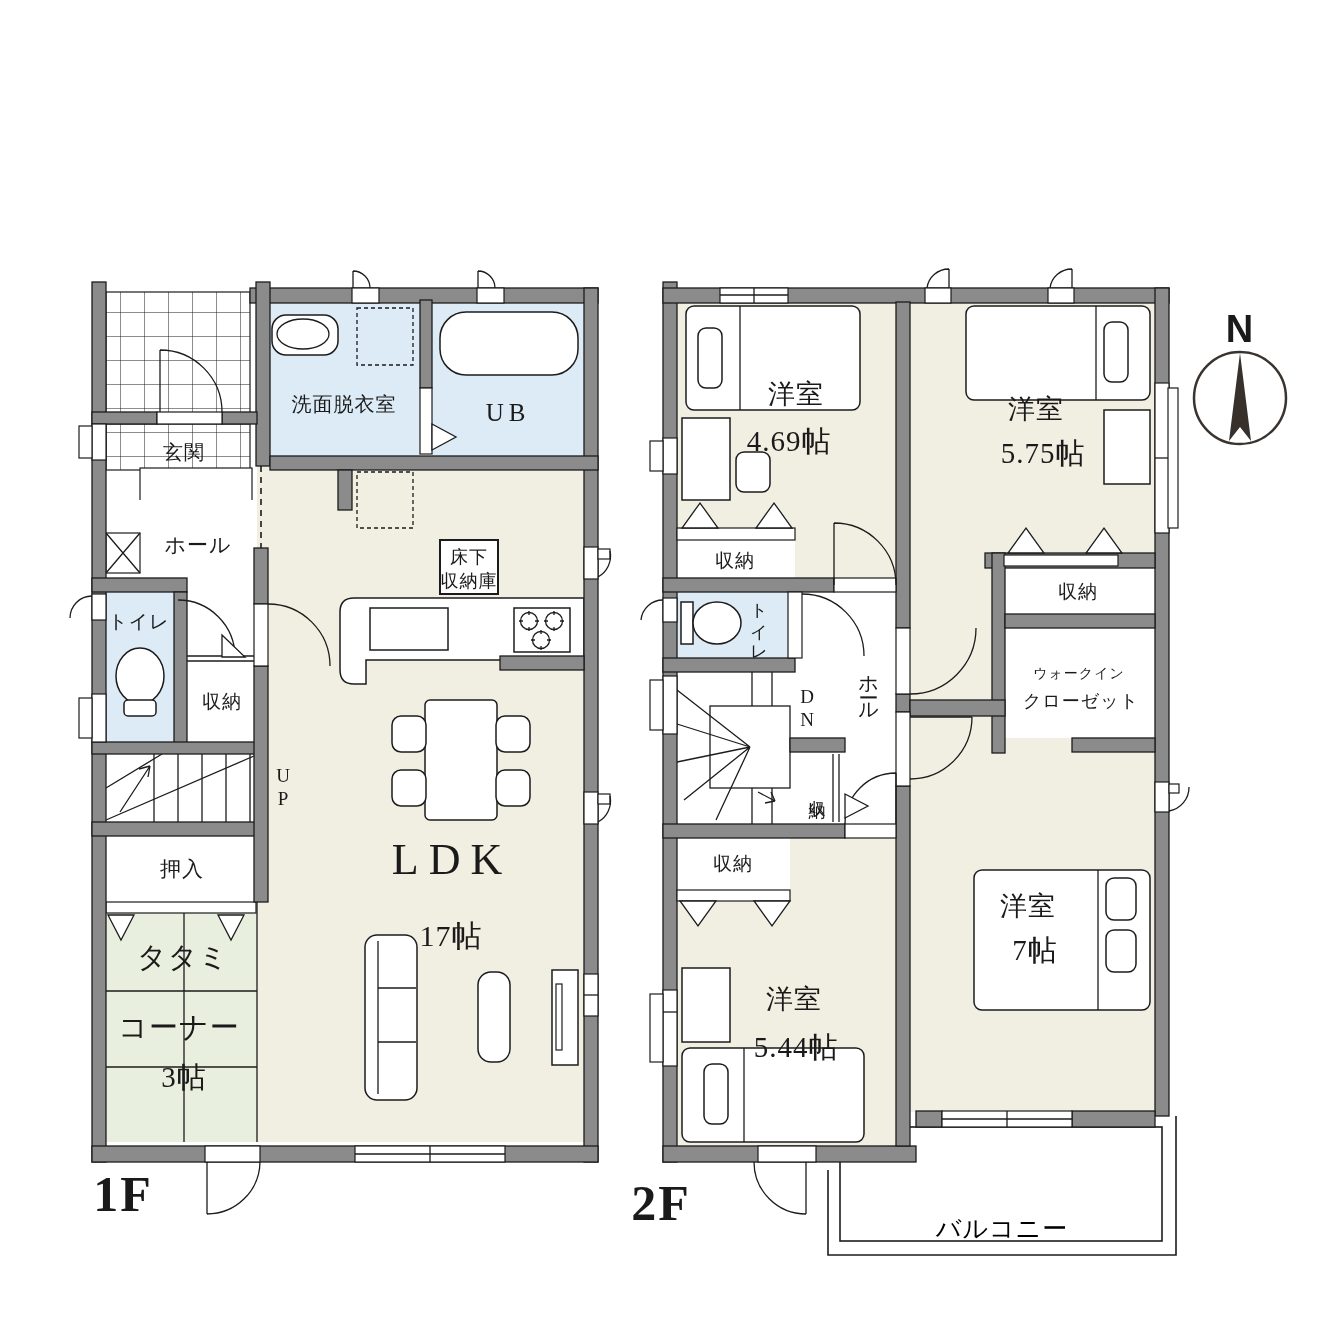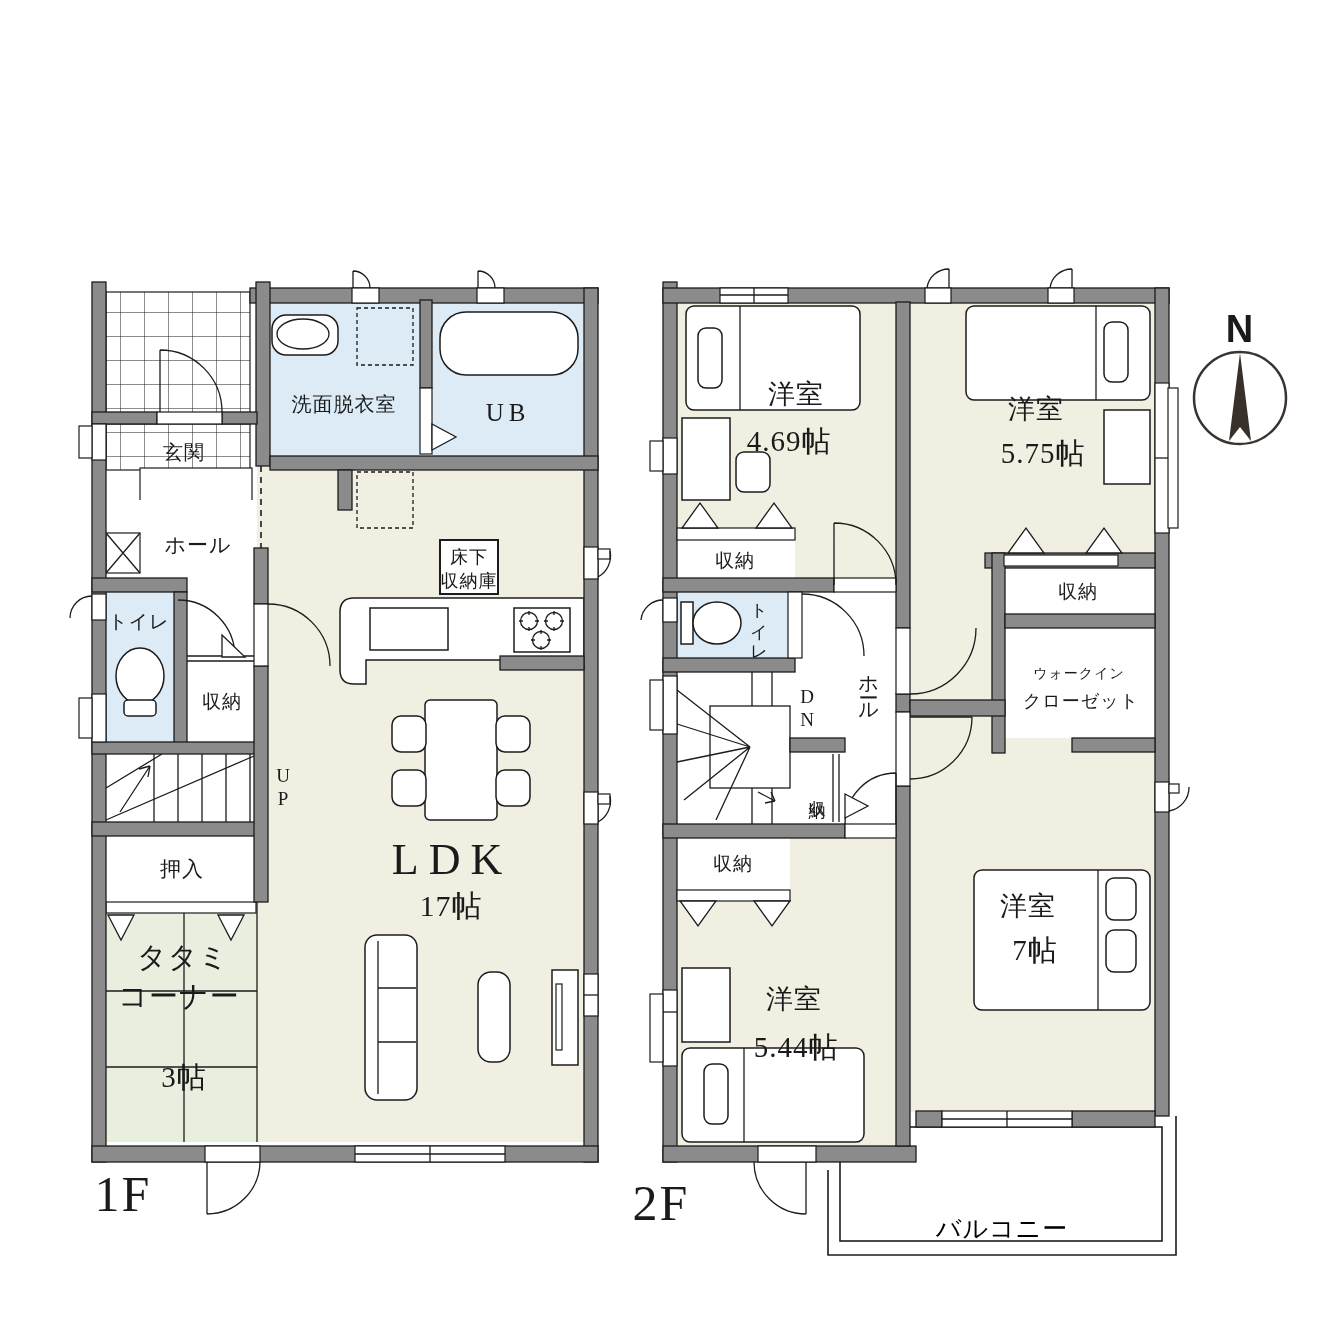--- a/index.html
+++ b/index.html
@@ -9,21 +9,21 @@
   .wall{fill:#8b8b8b;stroke:#1c1c1c;stroke-width:1.3;}
   .wfill{fill:#ffffff;stroke:#1c1c1c;stroke-width:1.2;}
   .ln{stroke:#1c1c1c;stroke-width:1.3;fill:none;}
   .fur{fill:#ffffff;stroke:#1c1c1c;stroke-width:1.5;}
   .dot{fill:none;stroke:#1c1c1c;stroke-width:1.3;stroke-dasharray:4 3;}
   .arc{fill:none;stroke:#1c1c1c;stroke-width:1.3;}
   .tri{fill:#ffffff;stroke:#1c1c1c;stroke-width:1.3;}
   .lbl{position:absolute;transform:translate(-50%,-50%);color:#1a1a1a;white-space:nowrap;
        line-height:1;letter-spacing:1px;}
   .lbl.v{writing-mode:vertical-rl;text-orientation:upright;letter-spacing:2px;}
-  .lbl.title{font-weight:400;letter-spacing:2px;}
+  .lbl.title{font-weight:700;letter-spacing:2px;}
   .lbl.north{font-family:"Liberation Sans","DejaVu Sans",sans-serif;font-weight:600;}
   .lbl.balc{color:#000000;margin-top:46px;}
 </style>
 </head>
 <body>
 
 <div id="canvas">
 
 <svg id="plan-svg" width="1334" height="1334" viewBox="0 0 1334 1334">
   <defs>
@@ -304,25 +304,25 @@
 <div>
   <div class="lbl" style="left:184px;top:452px;font-size:20px">玄関</div>
   <div class="lbl" style="left:198px;top:545px;font-size:21px">ホール</div>
   <div class="lbl" style="left:139px;top:621px;font-size:19px">トイレ</div>
   <div class="lbl" style="left:222px;top:701px;font-size:19px">収納</div>
   <div class="lbl" style="left:344px;top:404px;font-size:20px">洗面脱衣室</div>
   <div class="lbl" style="left:508px;top:412px;font-size:25px;letter-spacing:5px">UB</div>
   <div class="lbl" style="left:469px;top:557px;font-size:18px">床下</div>
   <div class="lbl" style="left:469px;top:581px;font-size:18px">収納庫</div>
   <div class="lbl" style="left:452px;top:860px;font-size:44px;letter-spacing:10px">LDK</div>
-  <div class="lbl" style="left:451px;top:906px;font-size:30px">17帖</div>
+  <div class="lbl" style="left:451px;top:936px;font-size:30px">17帖</div>
   <div class="lbl v" style="left:283px;top:788px;font-size:19px">UP</div>
   <div class="lbl" style="left:182px;top:869px;font-size:21px">押入</div>
   <div class="lbl" style="left:183px;top:957px;font-size:29px">タタミ</div>
-  <div class="lbl" style="left:179px;top:996px;font-size:29px">コーナー</div>
+  <div class="lbl" style="left:179px;top:1027px;font-size:29px">コーナー</div>
   <div class="lbl" style="left:184px;top:1077px;font-size:29px">3帖</div>
   <div class="lbl title" style="left:123px;top:1194px;font-size:50px">1F</div>
 </div>
 
 <div>
   <div class="lbl" style="left:796px;top:394px;font-size:27px">洋室</div>
   <div class="lbl" style="left:789px;top:441px;font-size:29px">4.69帖</div>
   <div class="lbl" style="left:1036px;top:409px;font-size:27px">洋室</div>
   <div class="lbl" style="left:1043px;top:453px;font-size:29px">5.75帖</div>
   <div class="lbl" style="left:735px;top:560px;font-size:19px">収納</div>

